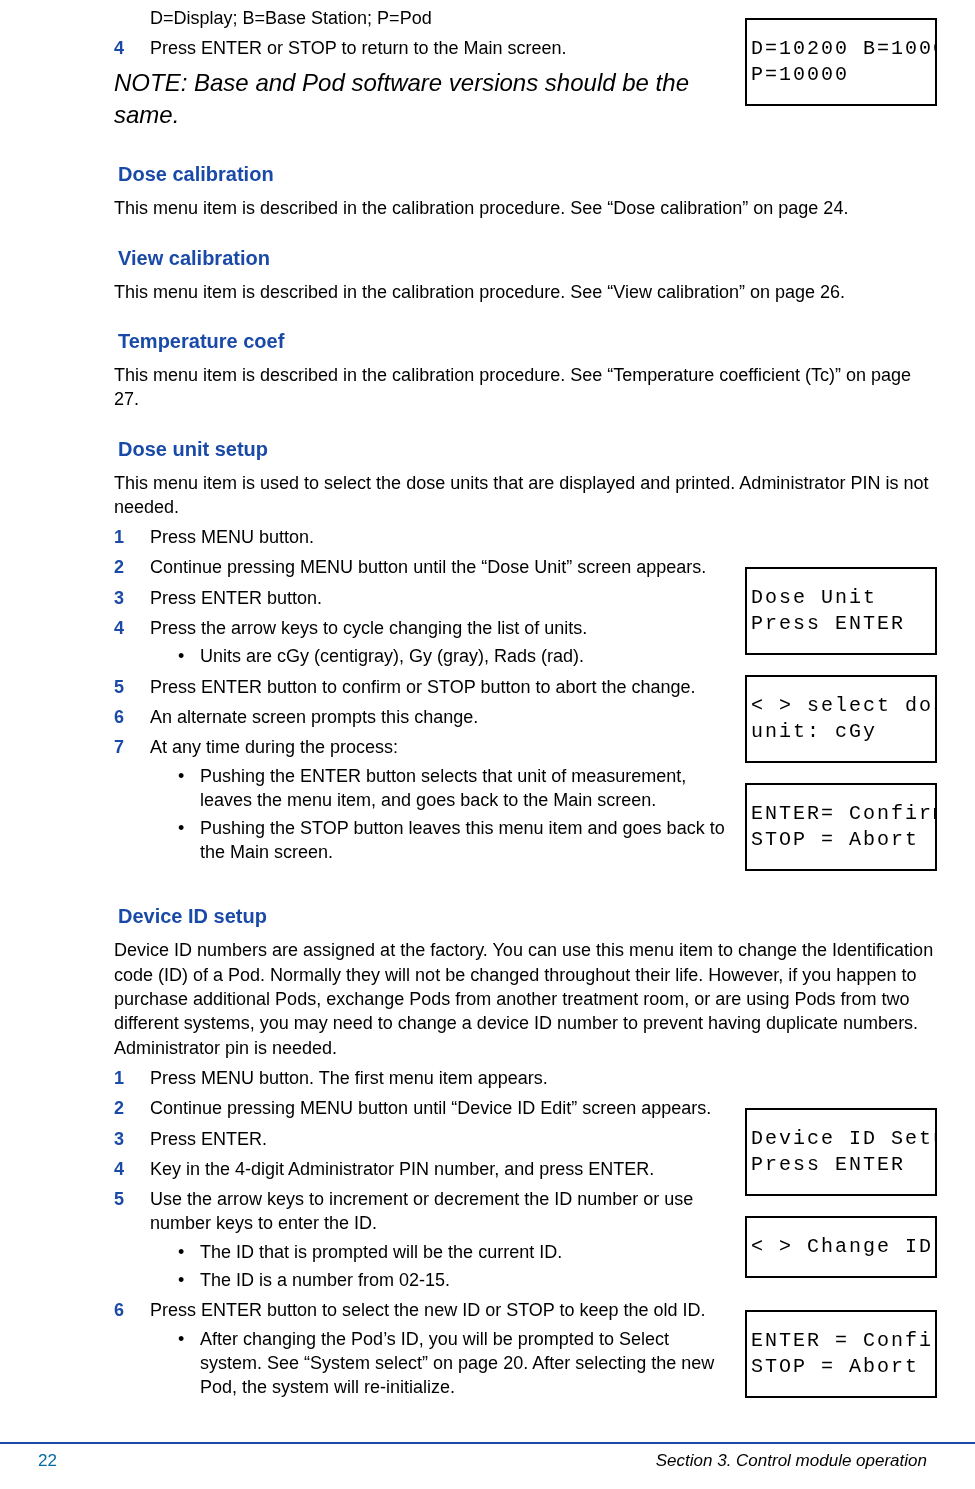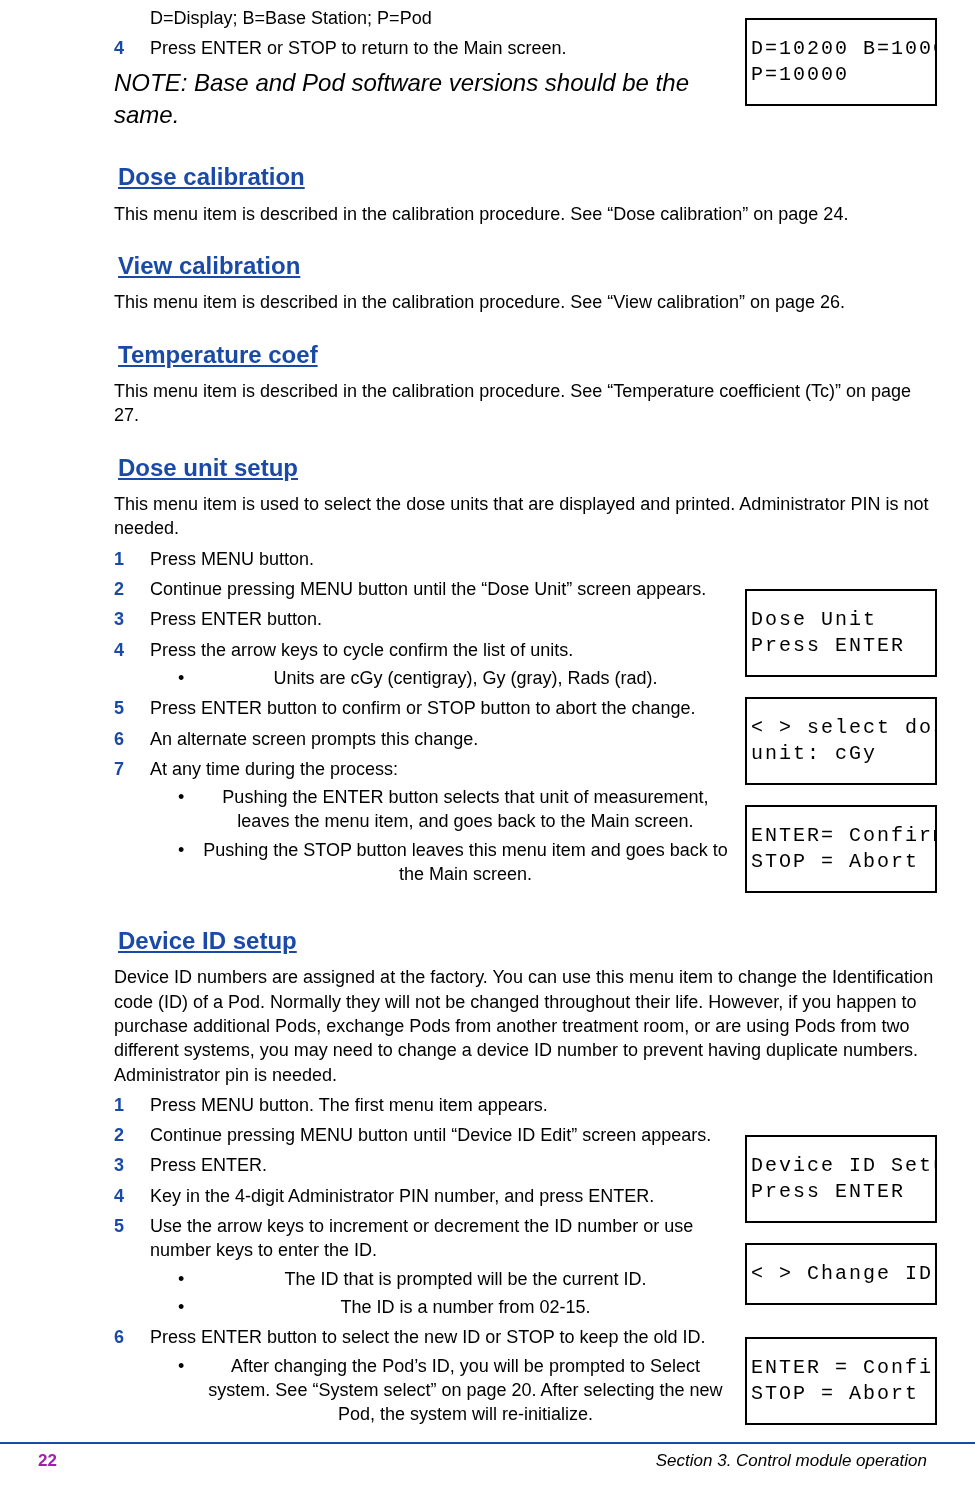--- a/index.html
+++ b/index.html
@@ -20,22 +20,21 @@
     height: 1489px;
     box-sizing: border-box;
     padding: 0 48px 0 0;
   }
   .section-heading {
     margin-left: 70px;
     margin-top: 24px;
     margin-bottom: 8px;
     color: #1a4aa8;
     font-weight: 700;
-    font-size: 24px;
-    text-decoration: underline;
+    font-size: 20px;
   }
   .para {
     margin: 6px 0;
     font-size: 18px;
   }
   .note {
     font-style: italic;
     margin: 6px 0;
     font-size: 24px;
   }
@@ -60,21 +59,20 @@
   ul.bullets {
     list-style: none;
     padding: 0;
     margin: 4px 0 4px 28px;
   }
   ul.bullets > li {
     position: relative;
     padding-left: 22px;
     margin: 4px 0;
     font-size: 18px;
-    text-align: center;
   }
   ul.bullets > li::before {
     content: "•";
     position: absolute;
     left: 0;
     top: 0;
   }
   .lcd {
     float: right;
     clear: right;
@@ -95,22 +93,22 @@
     left: 0;
     right: 0;
     bottom: 22px;
     border-top: 2px solid #1a4aa8;
     padding: 6px 48px 0 38px;
     display: flex;
     justify-content: space-between;
     font-size: 17px;
   }
   .footer .pnum {
-    color: #a21caf;
-    font-weight: 700;
+    color: #0369a1;
+    font-weight: 400;
   }
   .footer .sect {
     font-style: italic;
   }
   .flow-wrap {
     width: 889px;
     margin-left: 48px;
   }
   .text-block {
     margin-left: 66px; 
@@ -169,21 +167,21 @@
         <li><span class="num">2</span><span>Continue pressing MENU button until the “Dose Unit” screen appears.</span></li>
         <li><span class="num">3</span><span>Press ENTER button.</span></li>
       </ol>
     </div>
 
     <div class="lcd"><span>&lt; &gt; select dose</span>
 <span>unit: cGy</span></div>
 
     <div class="text-block">
       <ol class="steps">
-        <li><span class="num">4</span><span>Press the arrow keys to cycle confirm the list of units.</span>
+        <li><span class="num">4</span><span>Press the arrow keys to cycle changing the list of units.</span>
           <ul class="bullets">
             <li>Units are cGy (centigray), Gy (gray), Rads (rad).</li>
           </ul>
         </li>
         <li><span class="num">5</span><span>Press ENTER button to confirm or STOP button to abort the change.</span></li>
       </ol>
     </div>
 
     <div class="lcd"><span>ENTER= Confirm</span>
 <span>STOP = Abort</span></div>

